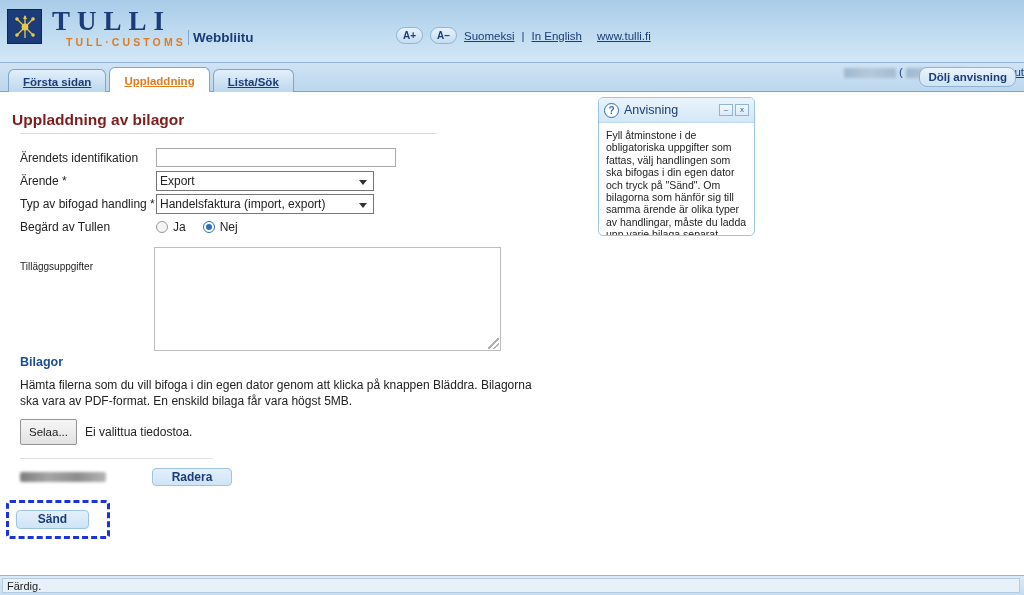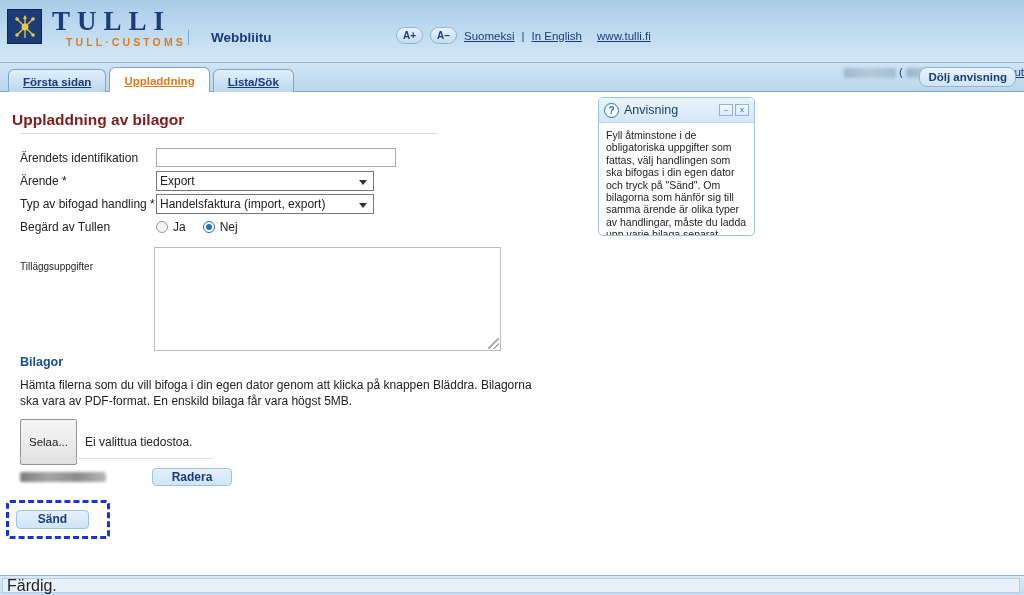--- a/index.html
+++ b/index.html
@@ -28,21 +28,21 @@
     font-size:27px; font-weight:bold; color:#1b3c78;
     letter-spacing:7px; line-height:27px; font-family:"Liberation Serif", serif;
   }
   .brand-sub {
     font-size:10.5px; font-weight:bold; color:#e07b1e;
     letter-spacing:3.1px; line-height:12px; margin-top:1px; margin-left:14px;
   }
   .brand-app {
     position:absolute; left:188px; top:30px;
     font-size:13.5px; font-weight:bold; color:#1b3c78;
-    border-left:1px solid #7fa6c8; padding-left:22px;
+    border-left:1px solid #7fa6c8; padding-left:4px;
   }
   .hdr-tools { position:absolute; left:396px; top:27px; display:flex; align-items:center; gap:7px; }
   .size-btn {
     width:27px; height:17px; border-radius:9px;
     background:linear-gradient(to bottom,#e8f2fb,#c5dcf0);
     border:1px solid #8fb4d4; color:#1b3c78;
     font-size:10px; font-weight:bold; text-align:center; line-height:15px;
     cursor:pointer;
   }
   .hdr-link {
@@ -147,21 +147,21 @@
     font-size:12.5px; font-weight:bold; color:#1b4f91;
   }
   .bilagor-desc {
     position:absolute; left:20px; top:378px; width:530px;
     font-size:12px; line-height:15.5px; color:#222;
   }
   .filerow { position:absolute; left:20px; top:419px; display:flex; align-items:center; gap:8px; }
   .browse-btn {
     border:1px solid #949494; border-radius:2px;
     background:linear-gradient(to bottom,#f6f6f6,#e2e2e2);
-    font-size:11.5px; color:#222; padding:16px 8px; cursor:pointer;
+    font-size:11.5px; color:#222; padding:6px 8px; cursor:pointer;
   }
   .nofile { font-size:12px; color:#222; }
 
   .attach-rule {
     position:absolute; left:20px; top:458px; width:193px; height:1px; background:#e0e0e0;
   }
   .attach-row { position:absolute; left:20px; top:468px; display:flex; align-items:center; }
   .attach-name {
     width:86px; height:10px;
     background:linear-gradient(to right,#7c7c7c,#a5a5a5,#8d8d8d,#b5b5b5);
@@ -211,21 +211,21 @@
 
   
   .statusbar {
     position:absolute; left:0; bottom:0; width:1024px; height:20px;
     background:linear-gradient(to bottom,#dceaf7,#c6dcf0);
     border-top:1px solid #8fb4d4;
   }
   .status-cell {
     position:absolute; left:2px; top:2px; height:15px;
     min-width:1018px; background:#e8f1fa; border:1px solid #b4cde4;
-    font-size:16px; color:#222; line-height:14px; padding-left:4px;
+    font-size:11px; color:#222; line-height:14px; padding-left:4px;
   }
 </style>
 </head>
 <body>
 
 <div class="header">
 
   <div class="logo-box">
     <svg class="logo-emblem" viewBox="0 0 28 28">
       <g stroke="#e8c84a" stroke-width="1.3" fill="none">

